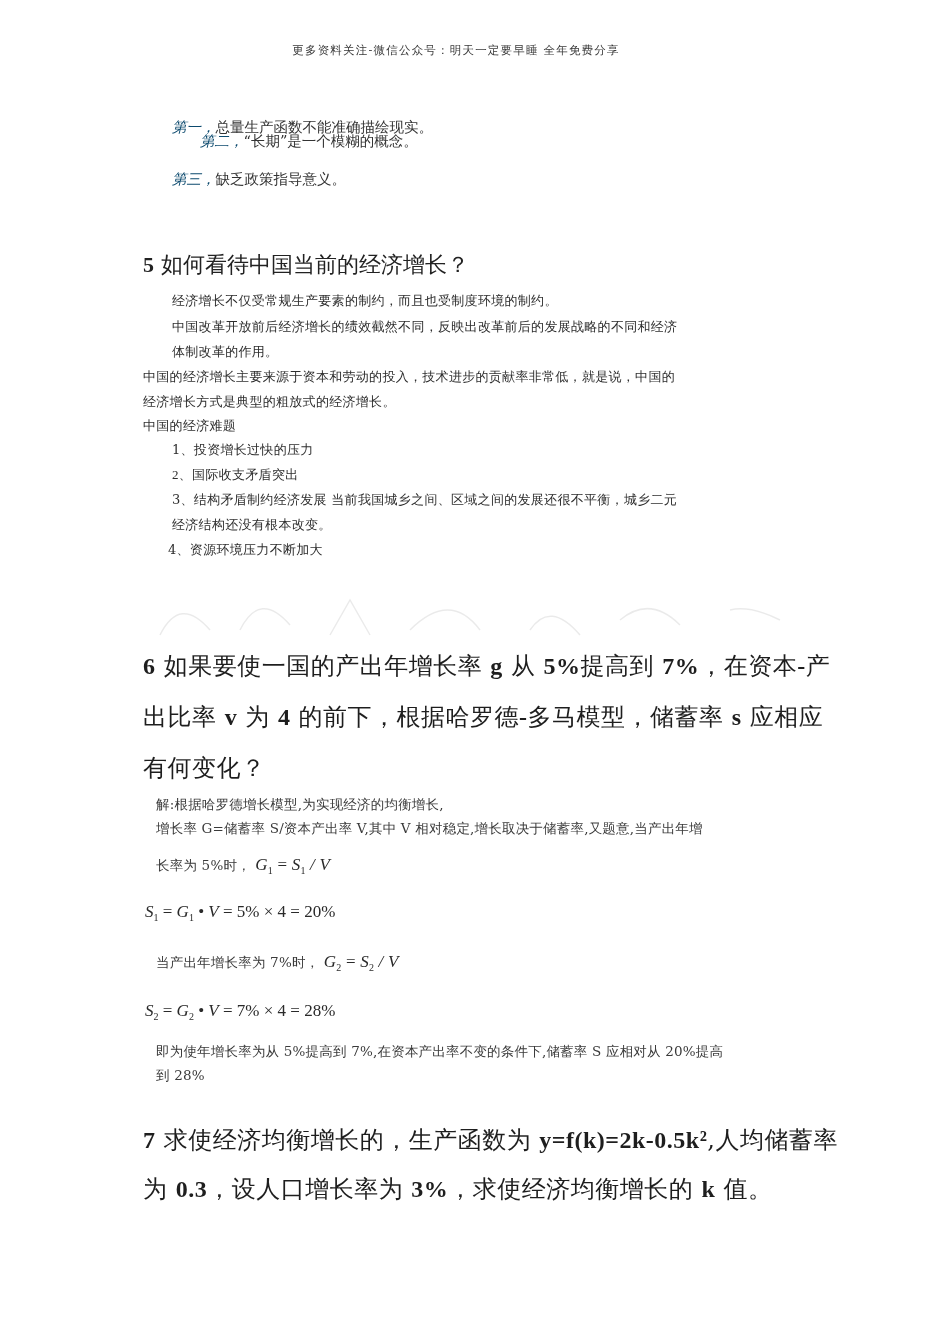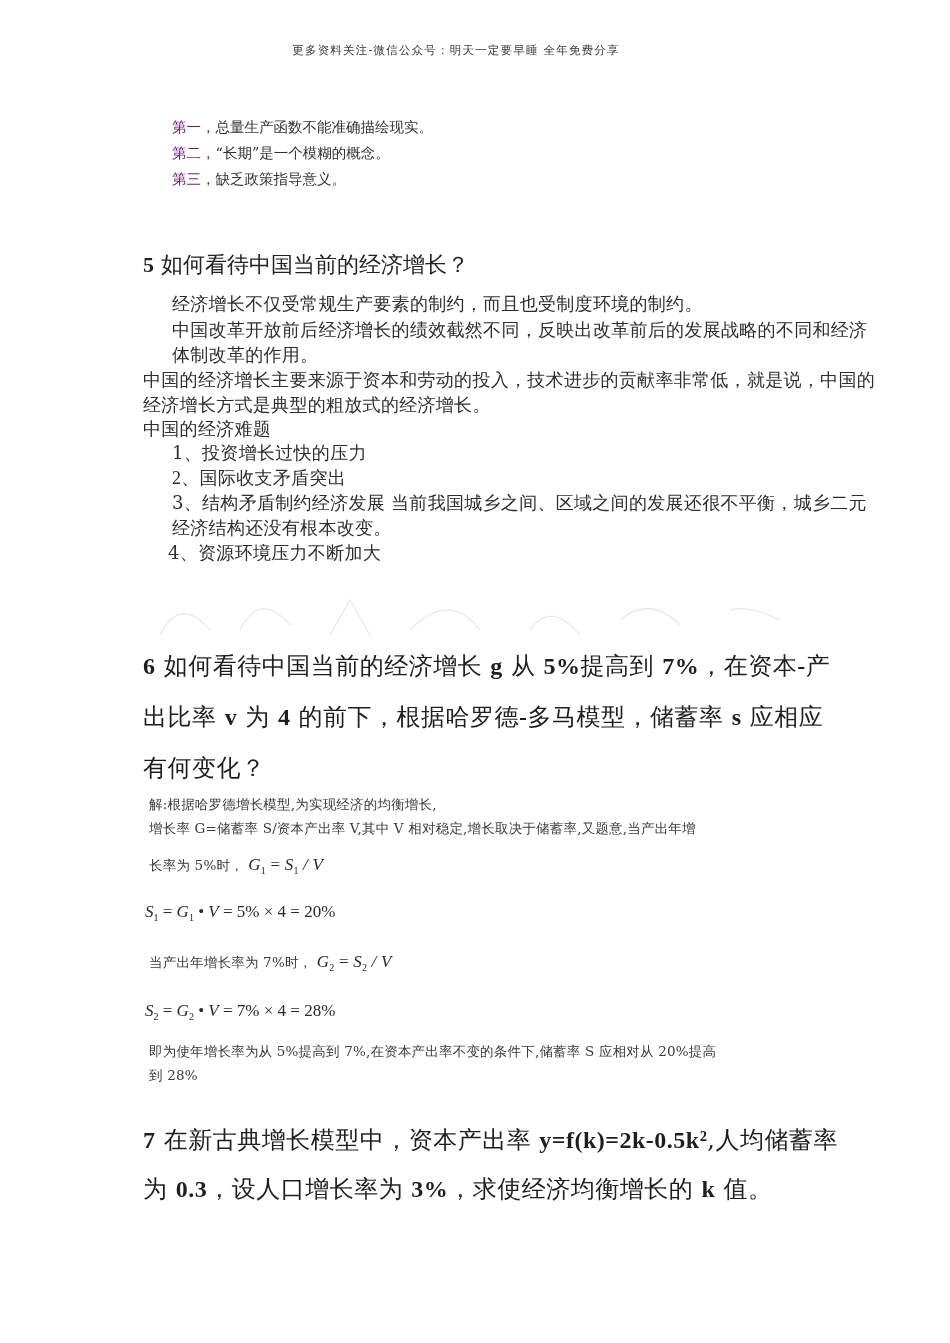--- a/index.html
+++ b/index.html
@@ -23,45 +23,45 @@
       font-size: 11.5px;
       letter-spacing: 1.2px;
       color: #3a3a3a;
     }
 
     .intro-line {
       left: 172px;
       font-size: 14.5px;
       color: #333;
     }
-    .intro-line .ord { color: #701a75; }
+    .intro-line .ord { font-style: italic; color: #0c4a6e; }
 
     .q-heading {
       left: 143px;
       font-size: 22px;
       color: #222;
     }
     .q-heading b { font-family: "Liberation Serif", serif; font-weight: bold; }
 
     .body-line {
-      font-size: 18px;
+      font-size: 13px;
       color: #2e2e2e;
       letter-spacing: 0.3px;
     }
 
     .big-q {
       left: 143px;
       font-size: 24px;
       color: #1e1e1e;
       letter-spacing: 0.5px;
     }
     .big-q b { font-family: "Liberation Serif", serif; font-weight: bold; }
 
     .sol-line {
-      left: 149px;
+      left: 156px;
       font-size: 13.5px;
       color: #3a3a3a;
       letter-spacing: 0.2px;
     }
     .math {
       font-family: "Liberation Serif", serif;
       font-size: 17px;
       color: #2a2a2a;
     }
     .math i { font-style: italic; }
@@ -74,21 +74,21 @@
     }
   </style>
 </head>
 <body>
 
 <div class="abs header-banner">更多资料关注-微信公众号：明天一定要早睡 全年免费分享</div>
 
 <div class="abs intro-line" style="top:118px;">
   <span class="ord">第一，</span><span>总量生产函数不能准确描绘现实。</span>
 </div>
-<div class="abs intro-line" style="top:144px;">
+<div class="abs intro-line" style="top:132px;margin-left:28px;">
   <span class="ord">第二，</span><span>“长期”是一个模糊的概念。</span>
 </div>
 <div class="abs intro-line" style="top:170px;">
   <span class="ord">第三，</span><span>缺乏政策指导意义。</span>
 </div>
 
 <div class="abs q-heading" style="top:250px;">
   <b>5</b> <span>如何看待中国当前的经济增长？</span>
 </div>
 <div class="abs body-line" style="left:172px; top:292px;">经济增长不仅受常规生产要素的制约，而且也受制度环境的制约。</div>
@@ -101,21 +101,21 @@
 <div class="abs body-line" style="left:172px; top:466px;font-family:Liberation Serif, serif;">2、国际收支矛盾突出</div>
 <div class="abs body-line" style="left:172px; top:491px;">3、结构矛盾制约经济发展 当前我国城乡之间、区域之间的发展还很不平衡，城乡二元</div>
 <div class="abs body-line" style="left:172px; top:516px;">经济结构还没有根本改变。</div>
 <div class="abs body-line" style="left:168px; top:541px;">4、资源环境压力不断加大</div>
 
 <svg class="abs faint-scribble" viewBox="0 0 640 50">
   <path d="M10 45 Q30 5 60 40 M90 40 Q110 0 140 35 M180 45 L200 10 L220 45 M260 40 Q300 0 330 40 M380 40 Q400 10 430 45 M470 30 Q500 5 530 35 M580 20 Q600 15 630 30" stroke="#000" stroke-width="1.5" fill="none"></path>
 </svg>
 
 <div class="abs big-q" style="top:650px;">
-  <b>6</b> <span>如何看待中国当前的经济增长 </span><b>g</b><span> 从 </span><b>5%</b><span>提高到 </span><b>7%</b><span>，在资本</span><b>-</b><span>产</span>
+  <b>6</b> <span>如果要使一国的产出年增长率 </span><b>g</b><span> 从 </span><b>5%</b><span>提高到 </span><b>7%</b><span>，在资本</span><b>-</b><span>产</span>
 </div>
 <div class="abs big-q" style="top:701px;">
   <span>出比率 </span><b>v</b><span> 为 </span><b>4</b><span> 的前下，根据哈罗德</span><b>-</b><span>多马模型，储蓄率 </span><b>s</b><span> 应相应</span>
 </div>
 <div class="abs big-q" style="top:752px;">有何变化？</div>
 
 <div class="abs sol-line" style="top:796px;">解:根据哈罗德增长模型,为实现经济的均衡增长,</div>
 <div class="abs sol-line" style="top:820px;">增长率 G=储蓄率 S/资本产出率 V,其中 V 相对稳定,增长取决于储蓄率,又题意,当产出年增</div>
 <div class="abs sol-line" style="top:855px;">
   <span>长率为 5%时，</span>
@@ -128,17 +128,17 @@
   <span>当产出年增长率为 7%时，</span>
   <span class="math"><i>G</i><sub>2</sub><span> = </span><i>S</i><sub>2</sub><i> / V</i></span>
 </div>
 <div class="abs math" style="left:145px; top:1001px;">
   <i>S</i><sub>2</sub><span> = </span><i>G</i><sub>2</sub><span> • </span><i>V</i><span> = 7% × 4 = 28%</span>
 </div>
 <div class="abs sol-line" style="top:1043px;">即为使年增长率为从 5%提高到 7%,在资本产出率不变的条件下,储蓄率 S 应相对从 20%提高</div>
 <div class="abs sol-line" style="top:1067px;">到 28%</div>
 
 <div class="abs big-q" style="top:1124px;">
-  <b>7</b> <span>在新古典增长模型中，资本产出率 </span><b>y=f(k)=2k-0.5k²</b><span>,人均储蓄率</span>
+  <b>7</b> <span>求使经济均衡增长的，生产函数为 </span><b>y=f(k)=2k-0.5k²</b><span>,人均储蓄率</span>
 </div>
 <div class="abs big-q" style="top:1173px;">
   <span>为 </span><b>0.3</b><span>，设人口增长率为 </span><b>3%</b><span>，求使经济均衡增长的 </span><b>k</b><span> 值。</span>
 </div>
 
 </body></html>

